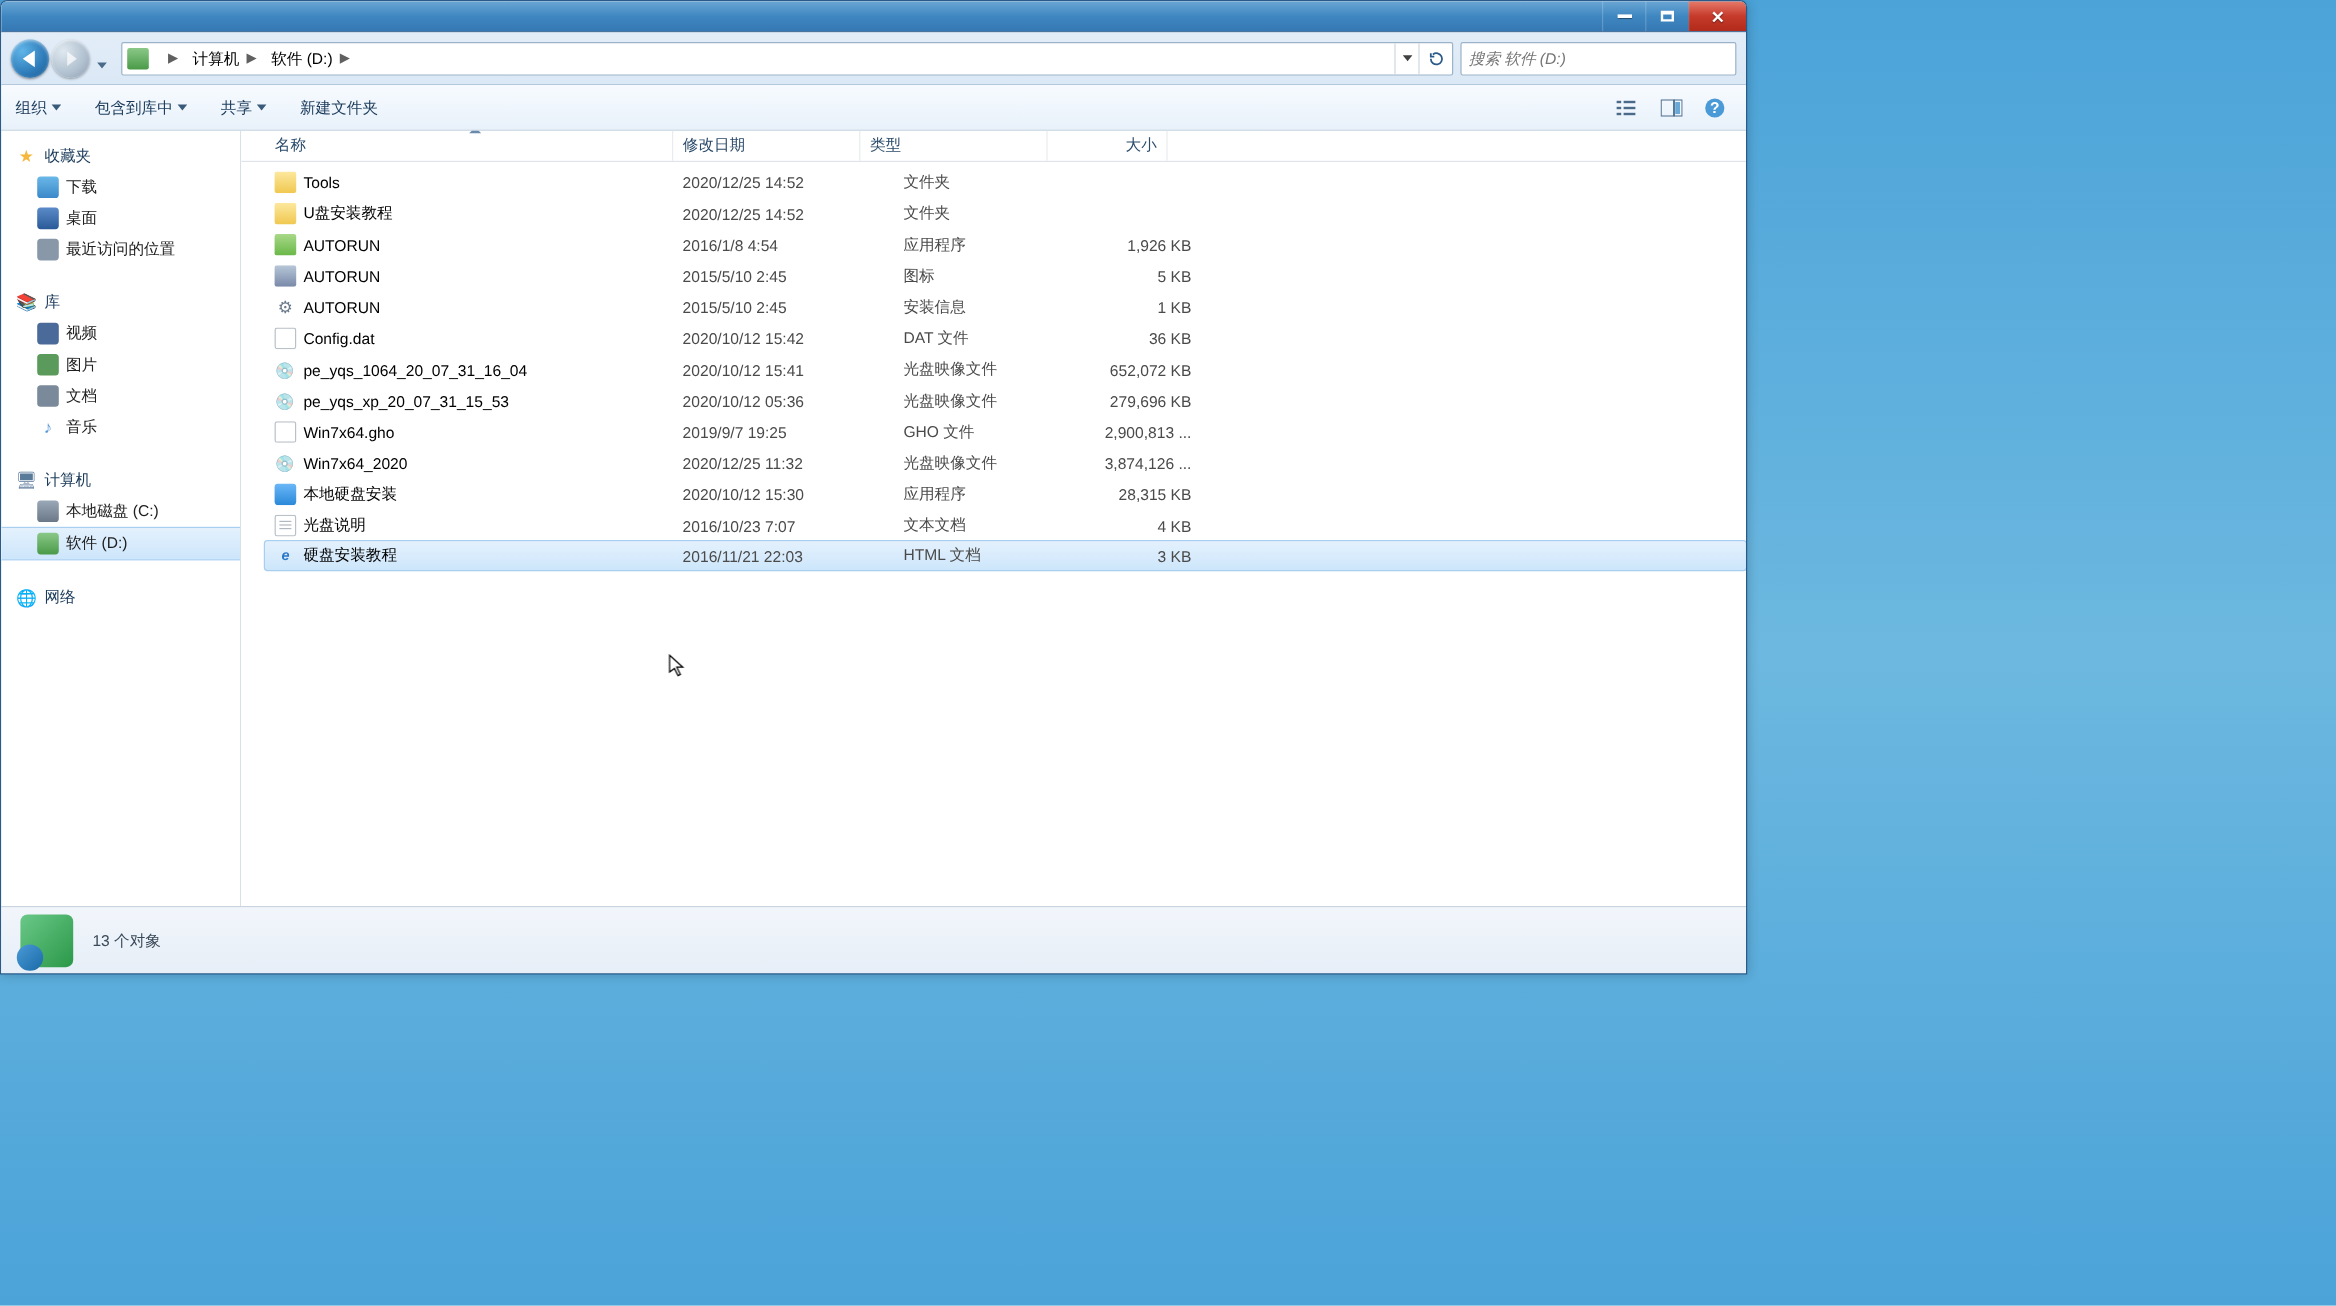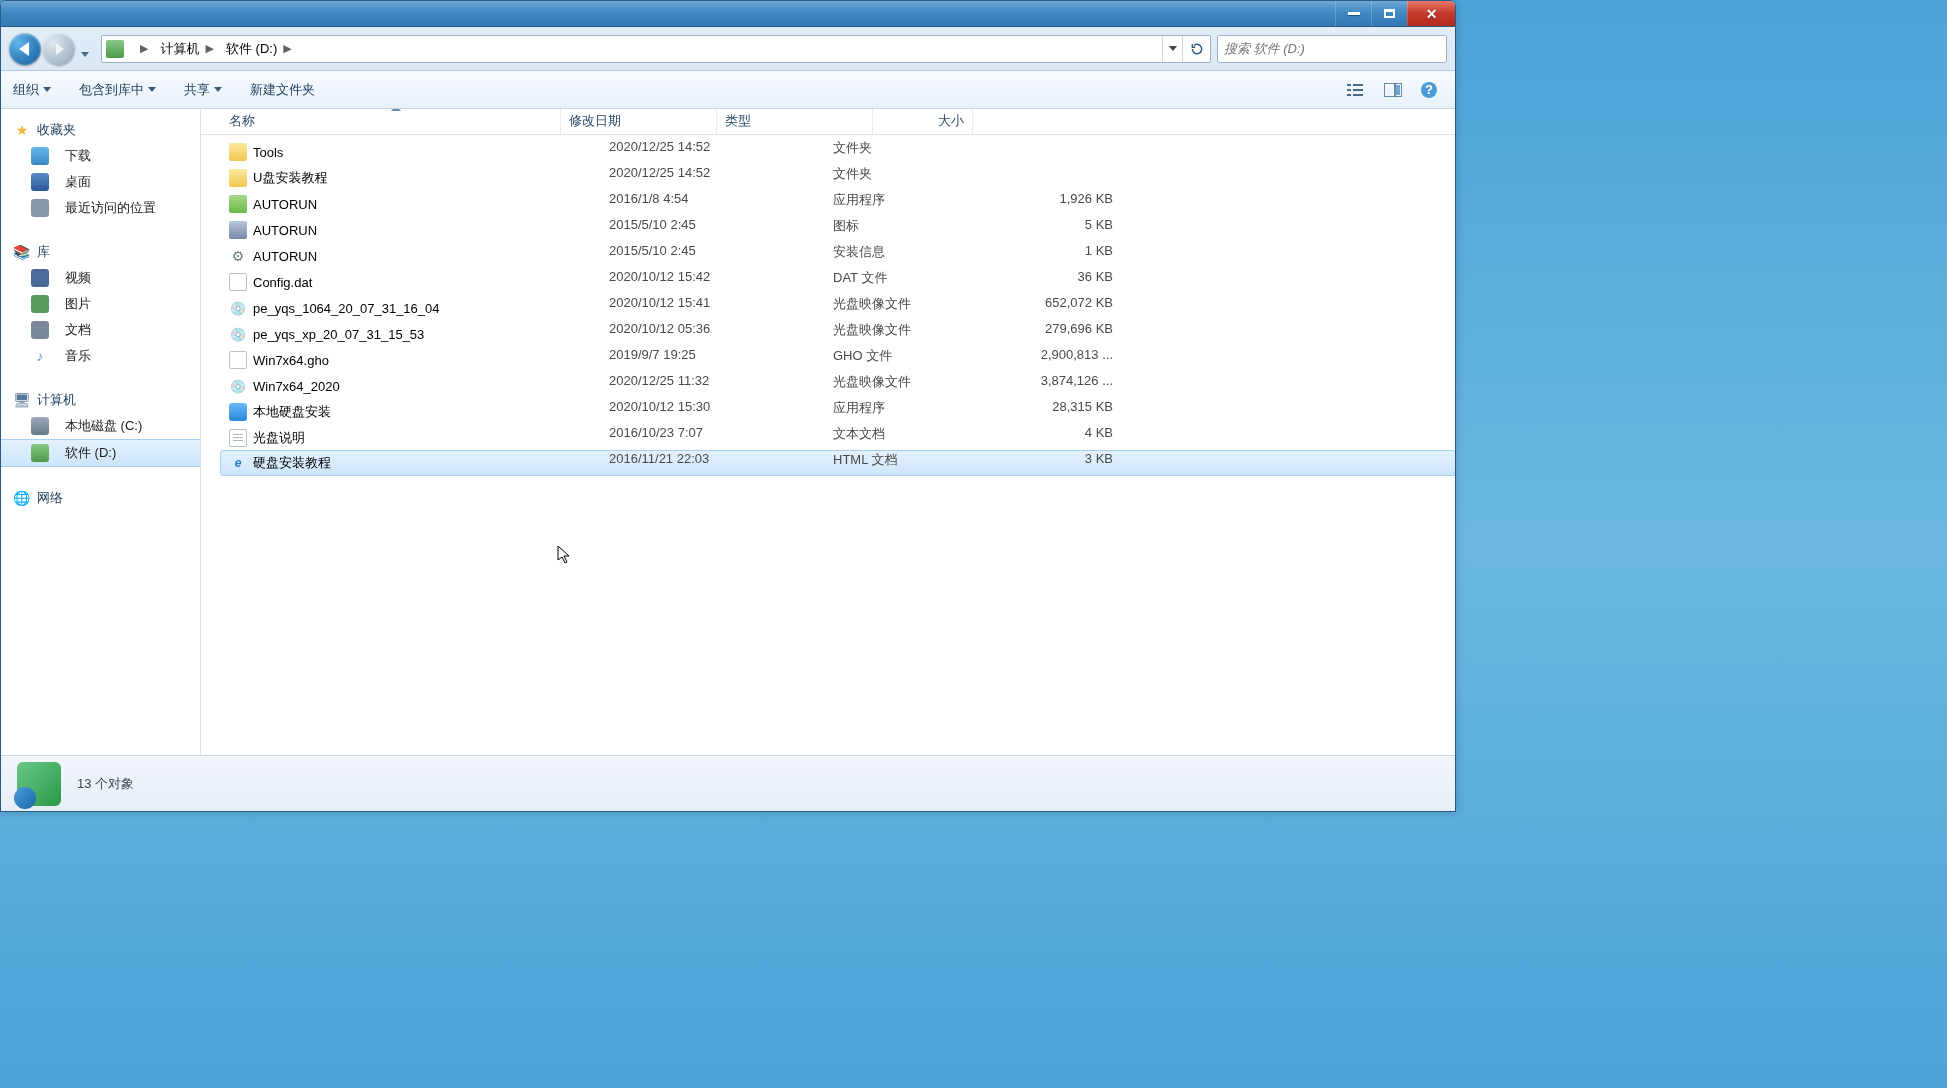--- a/index.html
+++ b/index.html
@@ -40,21 +40,21 @@
 .toolbar .titem{color:#1a3a5a;display:flex;align-items:center;gap:4px;cursor:default;}
 .toolbar .titem .dd{width:0;height:0;border-left:4px solid transparent;border-right:4px solid transparent;border-top:5px solid #3a5a7a;}
 .toolbar .tspacer{flex:1;}
 .toolbar .viewbtns{display:flex;align-items:center;gap:8px;}
 .toolbar .viewbtn{width:28px;height:24px;display:flex;align-items:center;justify-content:center;}
 
 .body{flex:1;display:flex;overflow:hidden;}
 .sidebar{width:200px;background:#fff;border-right:1px solid #d8e0e8;overflow-y:auto;padding:8px 0;}
 .sidebar .group{margin-bottom:18px;}
 .sidebar .grouphead{display:flex;align-items:center;gap:6px;padding:4px 12px;color:#1a3a5a;}
-.sidebar .navitem{display:flex;align-items:center;gap:16px;padding:4px 12px 4px 30px;color:#202020;cursor:default;}
+.sidebar .navitem{display:flex;align-items:center;gap:6px;padding:4px 12px 4px 30px;color:#202020;cursor:default;}
 .sidebar .navitem.selected{background:linear-gradient(to bottom,#e4f1fd,#cde6fb);border:1px solid #a8cef0;border-left:none;border-right:none;}
 .sidebar .sicon{width:18px;height:18px;display:inline-flex;align-items:center;justify-content:center;font-size:14px;}
 .navicon{width:18px;height:18px;border-radius:3px;display:inline-block;}
 .icon-star{color:#f5b83d;}
 .icon-download{background:linear-gradient(to bottom,#6ab8e8,#3a88c8);}
 .icon-desktop{background:linear-gradient(to bottom,#5a8ac8,#2a5a98);}
 .icon-recent{background:#8898a8;}
 .icon-library{color:#d8a858;}
 .icon-video{background:#4a6a9a;}
 .icon-picture{background:#5a9a5a;}
@@ -67,21 +67,21 @@
 
 .content{flex:1;display:flex;flex-direction:column;overflow:hidden;background:#fff;}
 .colheaders{height:26px;display:flex;align-items:flex-end;border-bottom:1px solid #e0e4e8;padding-left:20px;}
 .colheaders .ch{color:#2a4a6a;padding:4px 8px;border-right:1px solid #e8ecef;text-align:left;}
 .colheaders .ch.name{width:340px;position:relative;}
 .colheaders .ch.date{width:156px;}
 .colheaders .ch.type{width:156px;}
 .colheaders .ch.size{width:100px;text-align:right;}
 .sortarr{position:absolute;top:-2px;left:50%;width:0;height:0;border-left:5px solid transparent;border-right:5px solid transparent;border-bottom:5px solid #6a8aac;}
 .filerows{flex:1;overflow-y:auto;padding:4px 0 4px 20px;}
-.filerow{display:flex;height:26px;cursor:default;gap:40px;}
+.filerow{display:flex;align-items:center;height:26px;cursor:default;}
 .filerow.selected{background:linear-gradient(to bottom,#e4f1fd,#cde6fb);border:1px solid #a8cef0;border-radius:3px;margin:-1px;}
 .filerow .fc{padding:0 8px;overflow:hidden;text-overflow:ellipsis;white-space:nowrap;}
 .filerow .fc.name{width:340px;display:flex;align-items:center;gap:6px;}
 .filerow .fc.date{width:156px;color:#4a4a4a;}
 .filerow .fc.type{width:156px;color:#4a4a4a;margin-left:28px;}
 .filerow .fc.size{width:100px;text-align:right;color:#4a4a4a;}
 .ficon{width:18px;height:18px;display:inline-flex;align-items:center;justify-content:center;flex-shrink:0;}
 .ficon.folder{background:linear-gradient(to bottom,#fce89e,#f0c850);border-radius:2px;}
 .ficon.exe{background:linear-gradient(to bottom,#a8d888,#6ab848);border-radius:2px;}
 .ficon.ico{background:linear-gradient(to bottom,#b8c8d8,#7888a8);border-radius:2px;}

